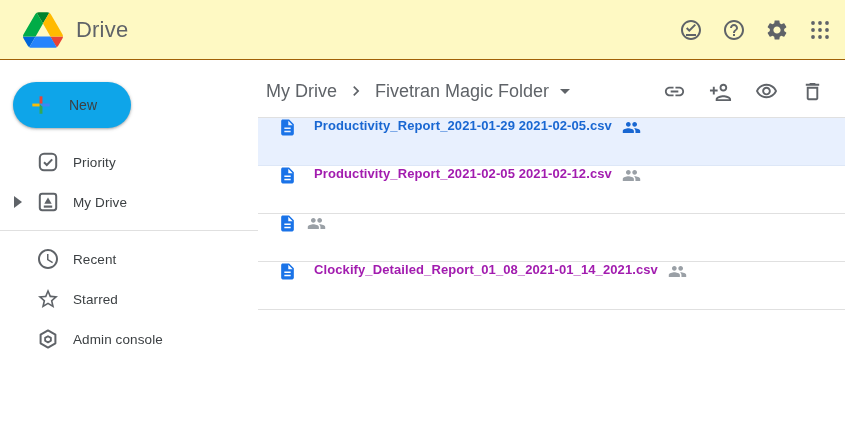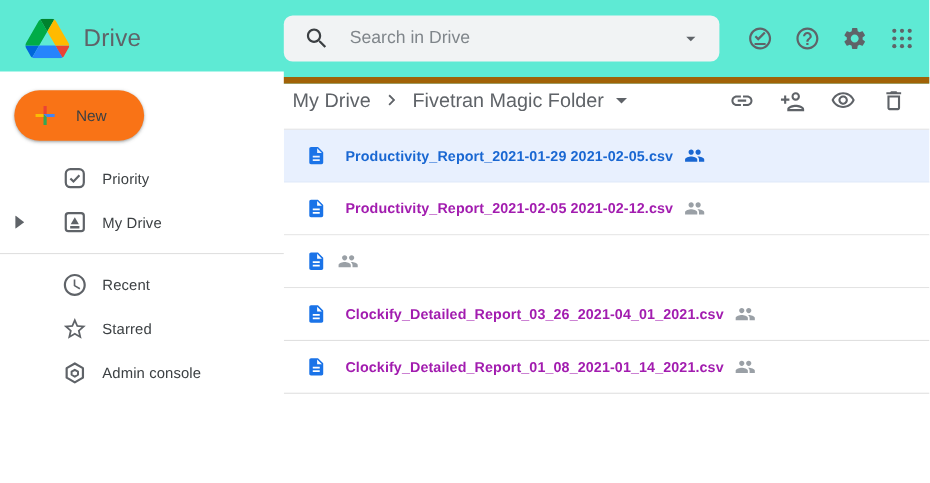--- a/index.html
+++ b/index.html
@@ -2,42 +2,42 @@
 <html><head>
 <meta charset="utf-8">
 <title>Drive</title>
 <style>
   * { margin:0; padding:0; box-sizing:border-box; }
   html,body { width:845px; height:439px; overflow:hidden; background:#fff;
     font-family:"Liberation Sans", sans-serif; }
   svg { display:block; }
 
   
-  .topbar { height:76px; display:flex; align-items:center;
-    border-bottom:6px solid #a16207; background:#5eead4; }
+  .topbar { height:60px; display:flex; align-items:center;
+    border-bottom:1px solid #a16207; background:#fef9c3; }
   .logo-area { width:258px; display:flex; align-items:center; padding-left:23px; gap:13px; }
   .app-name { font-size:22px; color:#5f6368; letter-spacing:.2px; }
   .search-bar { width:396px; height:42px; background:#f1f3f4; border-radius:8px;
     display:flex; align-items:center; padding:0 16px 0 18px; }
   .search-bar input { flex:1; border:none; outline:none; background:transparent;
     font-size:16px; color:#3c4043; margin-left:18px; font-family:"Liberation Sans",sans-serif; }
   .search-bar input::placeholder { color:#80868b; }
   .topbar-actions { margin-left:auto; display:flex; align-items:center; gap:19px; padding-right:13px; }
   .icon-btn { width:24px; height:24px; cursor:pointer; color:#5f6368; }
   .icon-btn svg { width:100%; height:100%; fill:currentColor; }
 
   
   .sidebar { position:absolute; top:65px; left:0; width:258px; bottom:0; background:#fff; }
   .new-button { margin:17px 0 0 13px; width:118px; height:46px; border-radius:24px;
-    background:#f97316; display:flex; align-items:center; padding-left:15px; gap:15px; cursor:pointer;
+    background:#0ea5e9; display:flex; align-items:center; padding-left:15px; gap:15px; cursor:pointer;
     box-shadow:0 1px 2px 0 rgba(60,64,67,.30), 0 1px 3px 1px rgba(60,64,67,.15);text-align:center; }
   .new-button span.label { font-size:14px; color:#3c4043; }
   .sidebar-menu { margin-top:14px; }
   .sidebar-item { position:relative; display:flex; align-items:center; height:40px;
-    padding-left:56px; cursor:pointer; }
+    padding-left:36px; cursor:pointer; }
   .expand-arrow { position:absolute; left:13px; top:14px; width:10px; height:12px; color:#5f6368; }
   .expand-arrow svg { width:10px; height:12px; fill:currentColor; }
   .item-icon { width:24px; height:24px; color:#5f6368; }
   .item-icon svg { width:100%; height:100%; }
   .item-label { margin-left:13px; font-size:13.5px; color:#3c4043; letter-spacing:.1px; }
   .sidebar-divider { height:1px; background:#e0e0e0; margin:8px 0; }
 
   
   .main { position:absolute; left:258px; top:65px; right:0; bottom:0; overflow:hidden; }
   .toolbar { height:53px; display:flex; align-items:center;
@@ -47,21 +47,21 @@
   .crumb-sep svg { width:20px; height:20px; fill:currentColor; }
   .crumb-current { display:flex; align-items:center; cursor:pointer; }
   .caret-down { width:24px; height:24px; color:#5f6368; margin-left:4px; }
   .caret-down svg { width:100%; height:100%; fill:currentColor; }
   .toolbar-actions { margin-left:auto; display:flex; align-items:center; gap:23px; padding-right:21px; }
   .toolbar-actions .icon-btn { width:23px; height:23px; }
 
   .list-header { height:45px; display:flex; align-items:center; padding-left:9px;
     border-bottom:1px solid #e0e0e0; font-size:13px; color:#5f6368; }
 
-  .file-row { height:48px; display:flex; align-items:center; padding-left:20px;
+  .file-row { height:48px; display:flex; padding-left:20px;
     border-bottom:1px solid #e0e0e0; cursor:pointer; background:#fff; }
   .doc-icon { width:19px; height:19px; }
   .doc-icon svg { width:100%; height:100%; fill:#1a73e8; }
   .file-name { margin-left:17px; font-size:13px; font-weight:700; color:#a21caf; letter-spacing:.1px; }
   .shared-icon { width:19px; height:19px; margin-left:10px; color:#9aa0a6; }
   .shared-icon svg { width:100%; height:100%; fill:currentColor; }
   .file-row.selected { background:#e8f0fe; border-bottom-color:#dde7f7; }
   .file-row.selected .file-name { color:#1967d2; }
   .file-row.selected .shared-icon { color:#1967d2; }
 </style>
@@ -76,33 +76,20 @@
         <path d="m43.65 25-13.75-23.8c-1.35.8-2.5 1.9-3.3 3.3l-25.4 44a9.06 9.06 0 0 0 -1.2 4.5h27.5z" fill="#00ac47"></path>
         <path d="m73.55 76.8c1.35-.8 2.5-1.9 3.3-3.3l1.6-2.75 7.65-13.25c.8-1.4 1.2-2.95 1.2-4.5h-27.502l5.852 11.5z" fill="#ea4335"></path>
         <path d="m43.65 25 13.75-23.8c-1.35-.8-2.9-1.2-4.5-1.2h-18.5c-1.6 0-3.15.45-4.5 1.2z" fill="#00832d"></path>
         <path d="m59.8 53h-32.3l-13.75 23.8c1.35.8 2.9 1.2 4.5 1.2h50.8c1.6 0 3.15-.45 4.5-1.2z" fill="#2684fc"></path>
         <path d="m73.4 26.5-12.7-22c-.8-1.4-1.95-2.5-3.3-3.3l-13.75 23.8 16.15 28h27.45c0-1.55-.4-3.1-1.2-4.5z" fill="#ffba00"></path>
       </svg>
     </span>
     <span class="app-name">Drive</span>
   </div>
 
-  <div class="search-bar">
-    <span class="icon-btn" style="color:#3c4043">
-      <svg viewBox="0 0 24 24">
-          <path d="M15.5 14h-.79l-.28-.27C15.41 12.59 16 11.11 16 9.5 16 5.91 13.09 3 9.5 3S3 5.91 3 9.5 5.91 16 9.5 16c1.61 0 3.09-.59 4.23-1.57l.27.28v.79l5 4.99L20.49 19l-4.99-5zm-6 0C7.01 14 5 11.99 5 9.5S7.01 5 9.5 5 14 7.01 14 9.5 11.99 14 9.5 14z"></path>
-        </svg>
-    </span>
-    <input type="text" placeholder="Search in Drive" style="">
-    <span class="icon-btn" style="width:20px;height:20px">
-      <svg viewBox="0 0 24 24">
-          <path d="M7 10l5 5 5-5z"></path>
-        </svg>
-    </span>
-  </div>
 
   <div class="topbar-actions">
     <span class="icon-btn">
       <svg viewBox="0 0 24 24">
           <path d="M12 2C6.5 2 2 6.5 2 12s4.5 10 10 10 10-4.5 10-10S17.5 2 12 2zm0 18c-4.41 0-8-3.59-8-8s3.59-8 8-8 8 3.59 8 8-3.59 8-8 8zm5-2H7v-2h10v2zm-6.7-4L7 10.7l1.4-1.4 1.9 1.9 5.3-5.3L17 7.3 10.3 14z"></path>
         </svg>
     </span>
     <span class="icon-btn">
       <svg viewBox="0 0 24 24">
           <path d="M11 18h2v-2h-2v2zm1-16C6.48 2 2 6.48 2 12s4.48 10 10 10 10-4.48 10-10S17.52 2 12 2zm0 18c-4.41 0-8-3.59-8-8s3.59-8 8-8 8 3.59 8 8-3.59 8-8 8zm0-14c-2.21 0-4 1.79-4 4h2c0-1.1.9-2 2-2s2 .9 2 2c0 2-3 1.75-3 5h2c0-2.25 3-2.5 3-5 0-2.21-1.79-4-4-4z"></path>
@@ -287,33 +274,20 @@
             <path d="M16 11c1.66 0 2.99-1.34 2.99-3S17.66 5 16 5c-1.66 0-3 1.34-3 3s1.34 3 3 3zm-8 0c1.66 0 2.99-1.34 2.99-3S9.66 5 8 5C6.34 5 5 6.34 5 8s1.34 3 3 3zm0 2c-2.33 0-7 1.17-7 3.5V19h14v-2.5c0-2.33-4.67-3.5-7-3.5zm8 0c-.29 0-.62.02-.97.05 1.16.84 1.97 1.97 1.97 3.45V19h6v-2.5c0-2.33-4.67-3.5-7-3.5z"></path>
           </svg>
     </span>
   </div>
       <div class="file-row">
     <span class="doc-icon">
       <svg viewBox="0 0 24 24">
             <path d="M14 2H6c-1.1 0-1.99.9-1.99 2L4 20c0 1.1.89 2 1.99 2H18c1.1 0 2-.9 2-2V8l-6-6zm2 16H8v-2h8v2zm0-4H8v-2h8v2zm-3-5V3.5L18.5 9H13z"></path>
           </svg>
     </span>
-    <span class="file-name">Clockify_Detailed_Report_03_26_2021-04_01_2021.csv</span>
-    <span class="shared-icon">
-      <svg viewBox="0 0 24 24">
-            <path d="M16 11c1.66 0 2.99-1.34 2.99-3S17.66 5 16 5c-1.66 0-3 1.34-3 3s1.34 3 3 3zm-8 0c1.66 0 2.99-1.34 2.99-3S9.66 5 8 5C6.34 5 5 6.34 5 8s1.34 3 3 3zm0 2c-2.33 0-7 1.17-7 3.5V19h14v-2.5c0-2.33-4.67-3.5-7-3.5zm8 0c-.29 0-.62.02-.97.05 1.16.84 1.97 1.97 1.97 3.45V19h6v-2.5c0-2.33-4.67-3.5-7-3.5z"></path>
-          </svg>
-    </span>
-  </div>
-      <div class="file-row">
-    <span class="doc-icon">
-      <svg viewBox="0 0 24 24">
-            <path d="M14 2H6c-1.1 0-1.99.9-1.99 2L4 20c0 1.1.89 2 1.99 2H18c1.1 0 2-.9 2-2V8l-6-6zm2 16H8v-2h8v2zm0-4H8v-2h8v2zm-3-5V3.5L18.5 9H13z"></path>
-          </svg>
-    </span>
     <span class="file-name">Clockify_Detailed_Report_01_08_2021-01_14_2021.csv</span>
     <span class="shared-icon">
       <svg viewBox="0 0 24 24">
             <path d="M16 11c1.66 0 2.99-1.34 2.99-3S17.66 5 16 5c-1.66 0-3 1.34-3 3s1.34 3 3 3zm-8 0c1.66 0 2.99-1.34 2.99-3S9.66 5 8 5C6.34 5 5 6.34 5 8s1.34 3 3 3zm0 2c-2.33 0-7 1.17-7 3.5V19h14v-2.5c0-2.33-4.67-3.5-7-3.5zm8 0c-.29 0-.62.02-.97.05 1.16.84 1.97 1.97 1.97 3.45V19h6v-2.5c0-2.33-4.67-3.5-7-3.5z"></path>
           </svg>
     </span>
   </div>
     </div>
 </div>
 

